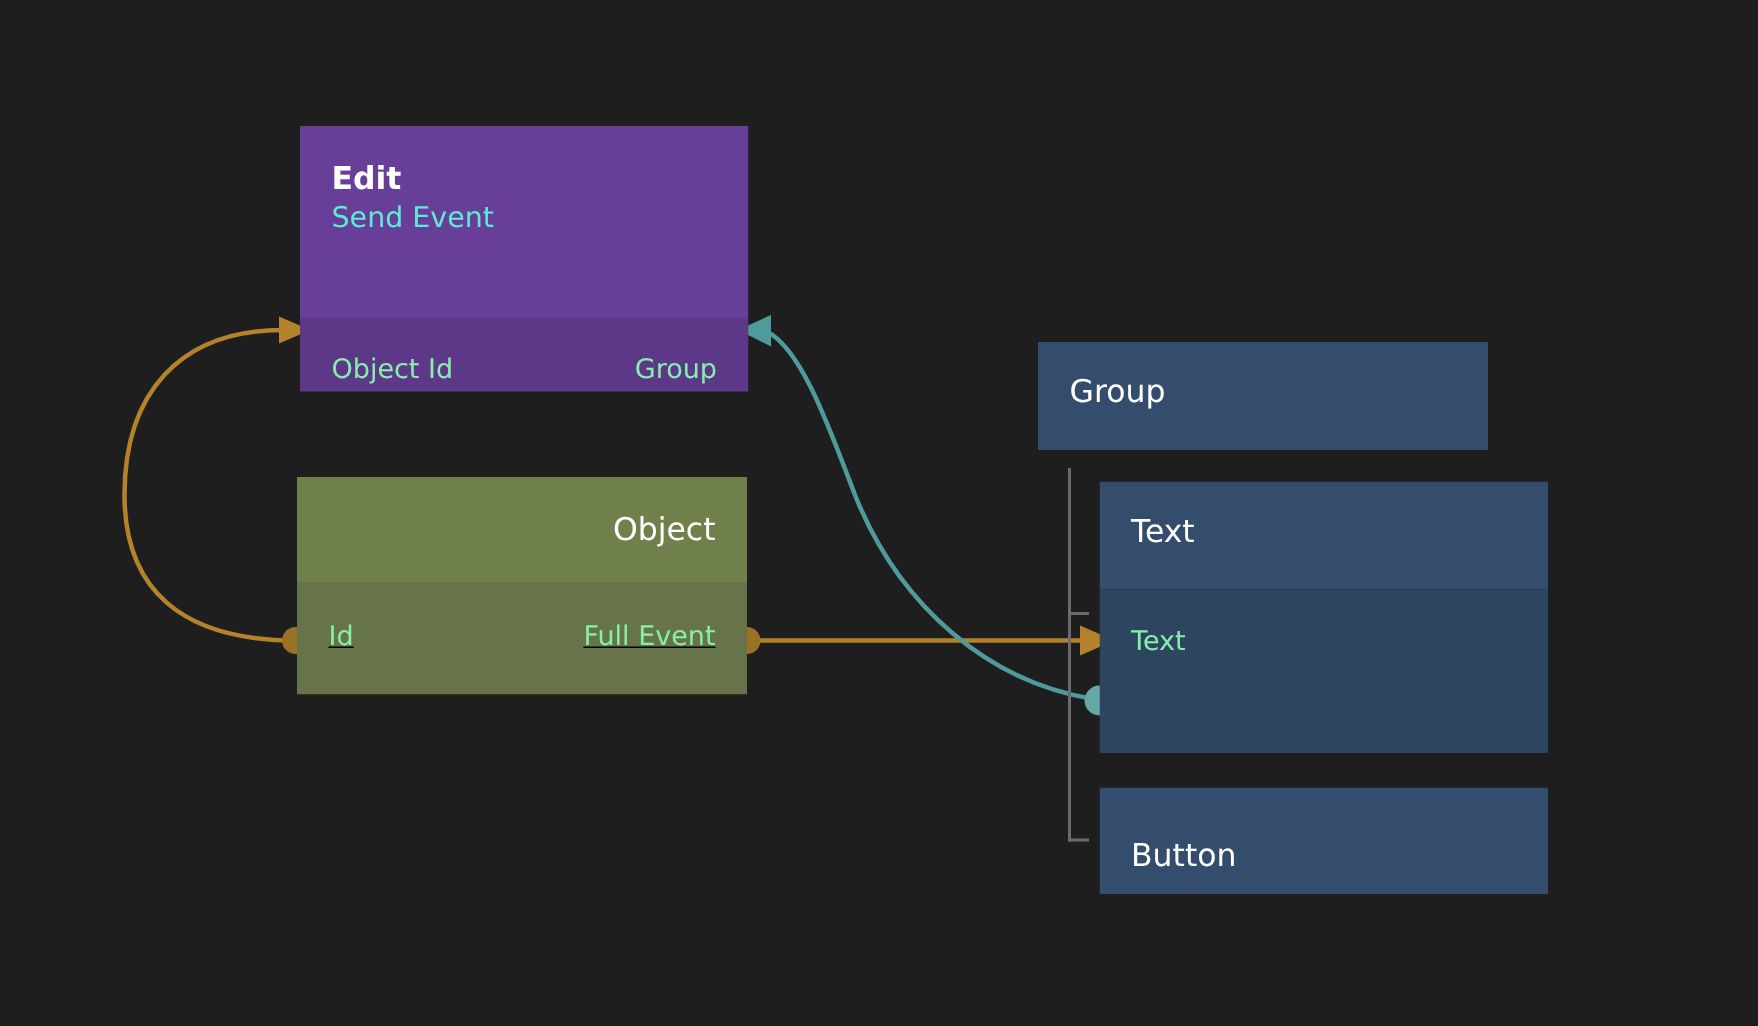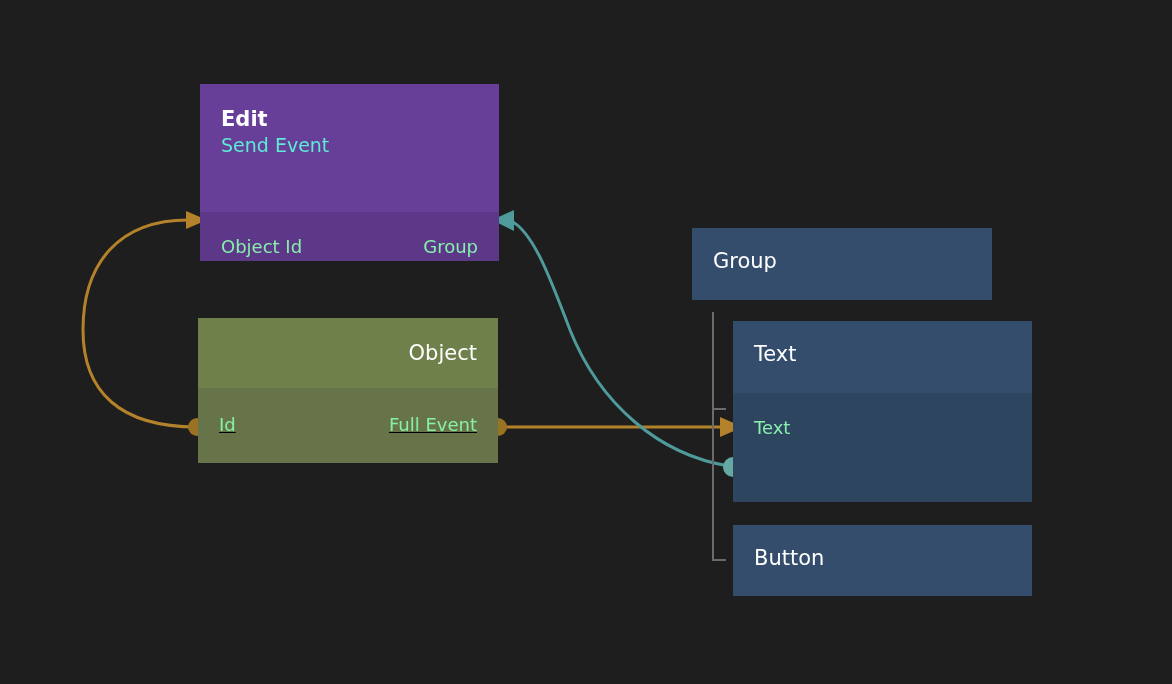--- a/index.html
+++ b/index.html
@@ -80,21 +80,21 @@
   #node-group { left: 692px; top: 228px; width: 300px; height: 72px; }
   #node-group .node-header { background: #344D6C; height: 72px; padding-top: 20px; }
 
   
   #node-text { left: 733px; top: 321px; width: 299px; height: 181px; }
   #node-text .node-header { background: #344D6C; height: 72px; padding-top: 20px; }
   #node-text .node-body   { background: #2E4560; height: 109px; padding-top: 14px; }
 
   
   #node-button { left: 733px; top: 525px; width: 299px; height: 71px; }
-  #node-button .node-header { background: #344D6C; height: 71px; padding-top: 20px; }
+  #node-button .node-header { background: #344D6C; height: 71px; padding-top: 32px; }
 
   .tree-line {
     position: absolute;
     background: #6b6b6b;
   }
   #tree-trunk { left: 712px; top: 312px; width: 2px; height: 249px; }
   #tree-stub-text   { left: 712px; top: 408px; width: 14px; height: 2px; }
   #tree-stub-button { left: 712px; top: 559px; width: 14px; height: 2px; }
 </style>
 </head>

